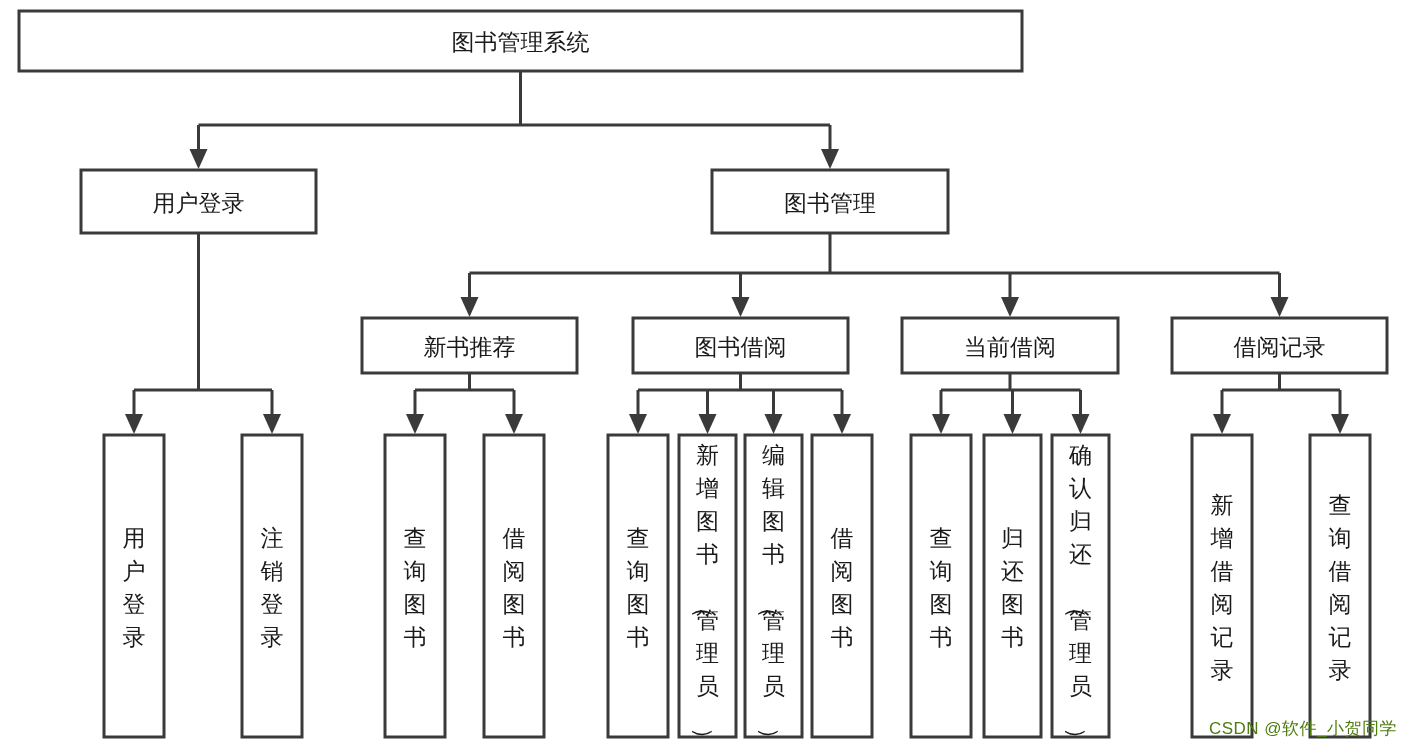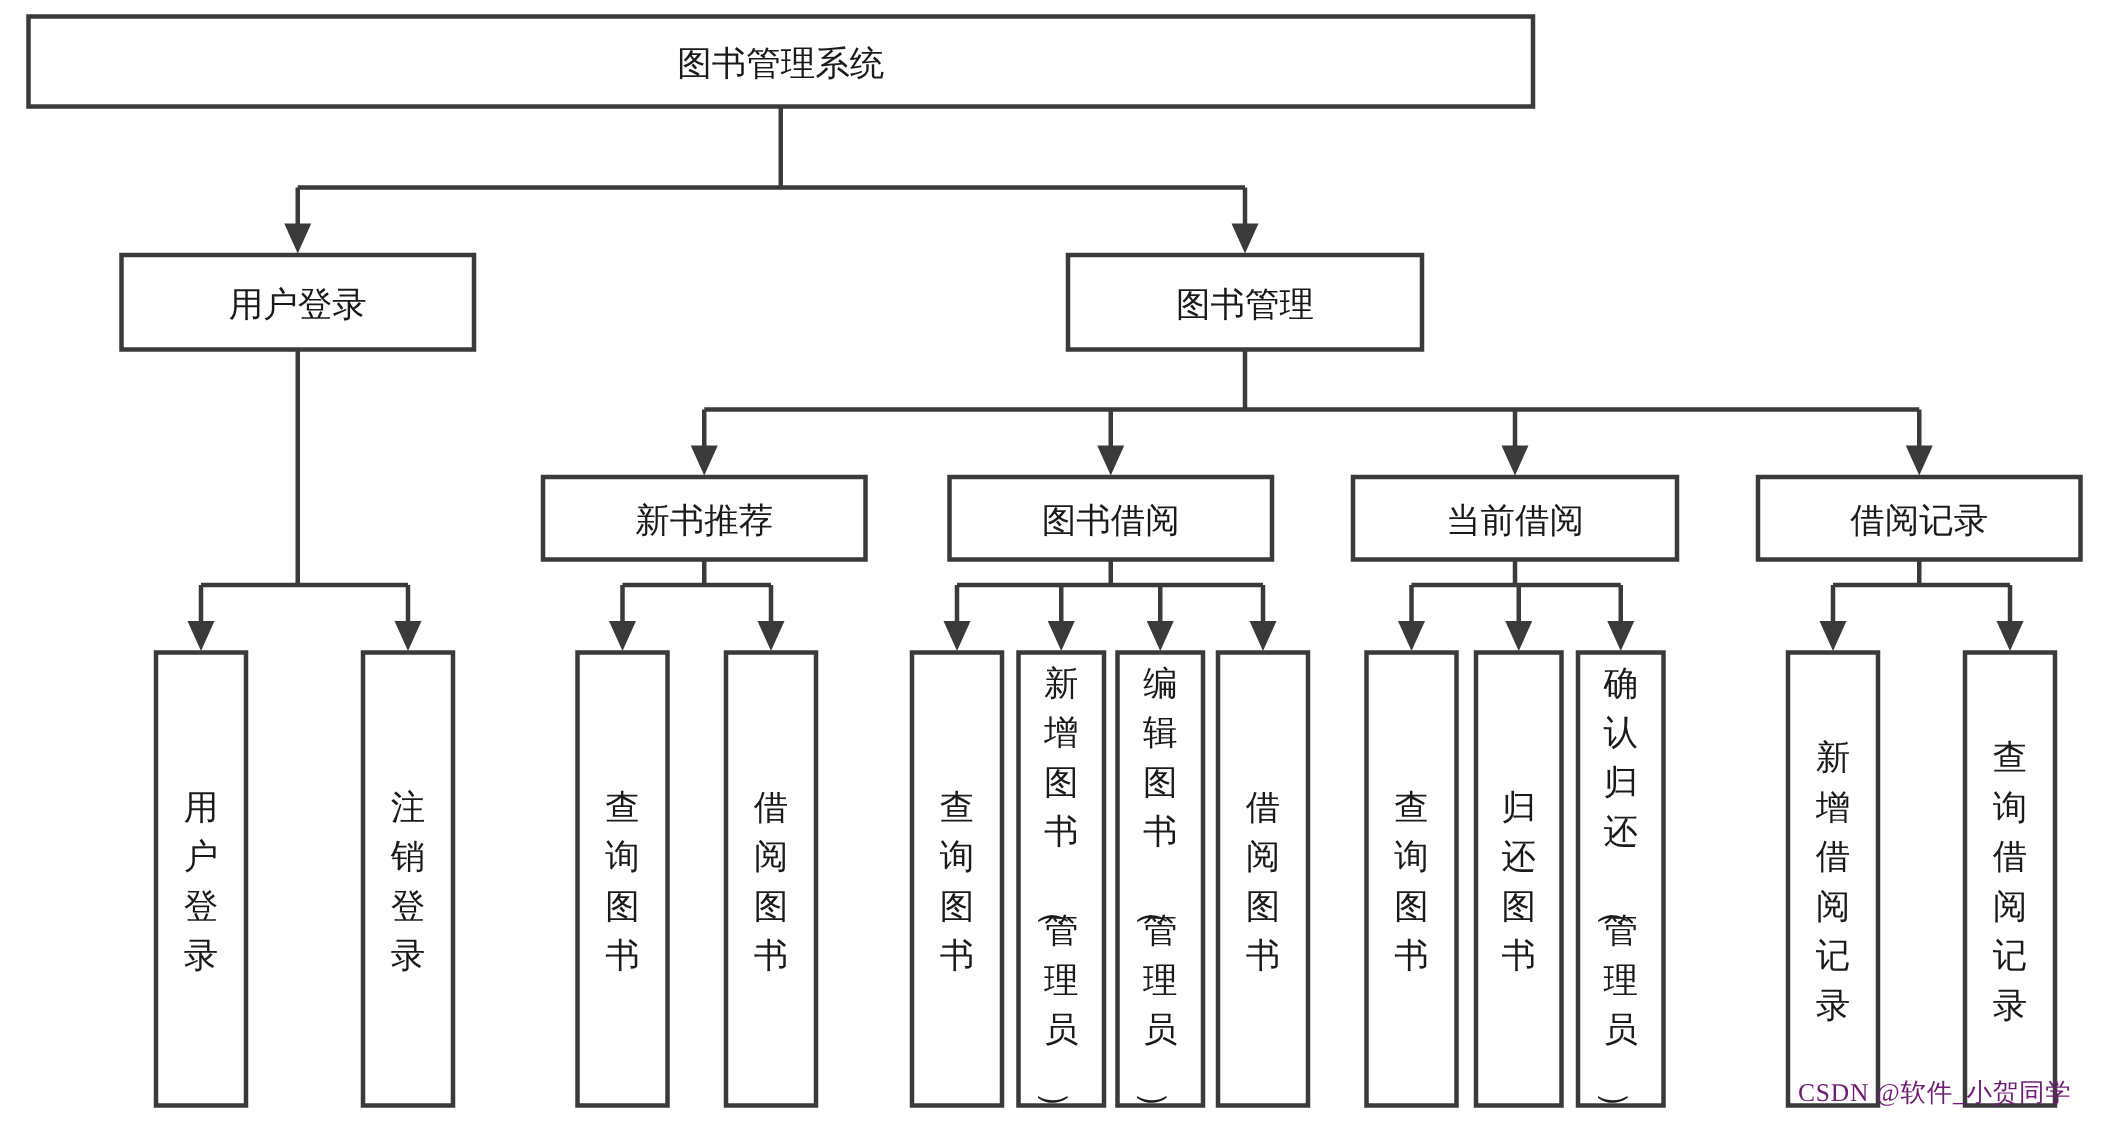--- a/index.html
+++ b/index.html
@@ -51,25 +51,25 @@
   }
   .node-label-v {
     font-family: "Liberation Sans", "DejaVu Sans", sans-serif;
     font-size: 23px;
     fill: #1a1a1a;
     text-anchor: middle;
     white-space: pre;
   }
   .watermark-text {
     position: absolute;
-    right: 24px;
+    right: 8px;
     bottom: 7px;
-    font-family: Liberation Serif, serif;
+    font-family: Liberation Sans, sans-serif;
     font-size: 17px;
-    color: #701a75;
+    color: #4d7c0f;
     letter-spacing: 0.5px;
     pointer-events: none;
     user-select: none;
   }
 </style>
 </head>
 <body>
 
 <div id="diagram-root">
   <svg class="diagram-canvas" viewBox="0 0 1405 747">

